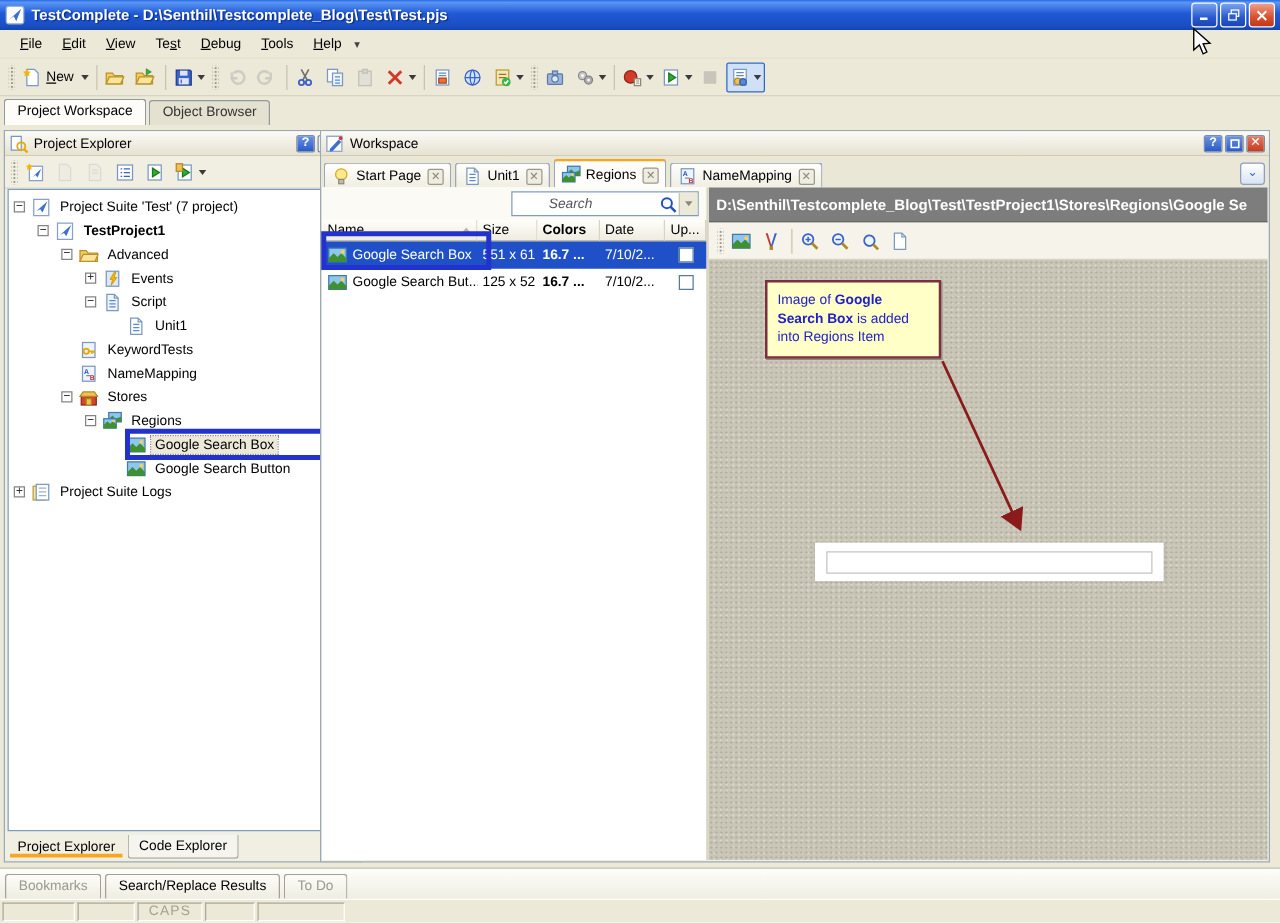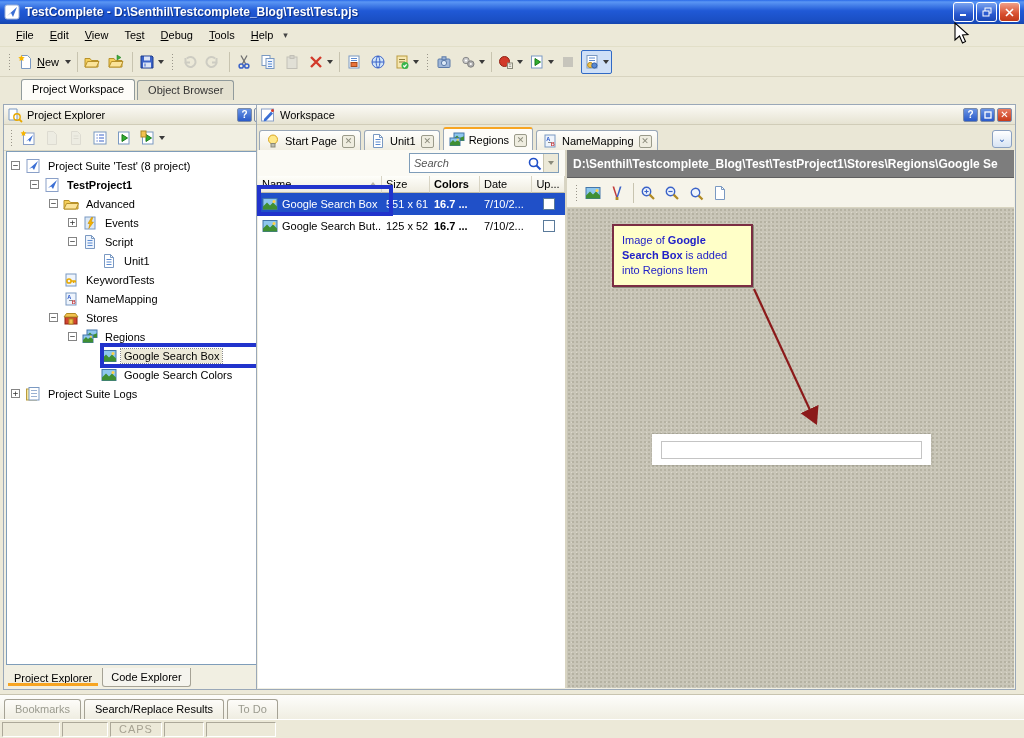--- a/index.html
+++ b/index.html
@@ -33,21 +33,21 @@
     padding:0 2px; border:1px solid transparent; border-radius:2px; }
   .tbtn.pressed { border-color:#316AC5; background:#cfe0f7; }
   .tbtn .lbl { margin:0 3px; }
   .tbtn.disabled { filter:grayscale(1) opacity(.45); }
   .dd { width:0; height:0; border-left:3px solid transparent; border-right:3px solid transparent;
     border-top:4px solid #3a3a3a; margin-left:3px; }
   .ic { width:16px; height:16px; display:inline-block; }
   .ic svg { width:16px; height:16px; display:block; }
 
   
-  .maintabs { position:absolute; top:77px; left:0; width:855px; height:23px; display:flex; align-items:flex-end; padding-left:21px; }
+  .maintabs { position:absolute; top:77px; left:0; width:855px; height:23px; display:flex; align-items:flex-end; padding-left:3px; }
   .mtab { padding:3px 10px 4px; border:1px solid #919B9C; border-bottom:none; border-radius:3px 3px 0 0;
     background:#E4E1D0; margin-right:2px; color:#333; }
   .mtab.active { background:#FDFCF8; font-weight:normal; color:#000; padding-bottom:5px; }
 
   
   .workarea { position:absolute; top:100px; left:0; width:1024px; height:594px; background:#ECE9D8; }
   .panel { position:absolute; border:1px solid #9AA8B8; background:#F1EFE2; }
   #pe-panel { left:3px; top:4px; width:287px; height:586px; }
   #ws-panel { left:256px; top:4px; width:760px; height:586px; }
 
@@ -89,21 +89,21 @@
   .dtab .ic { margin-right:4px; }
   .tab-x { width:13px; height:13px; margin-left:5px; border:1px solid #9a9a8a; background:#EFEDE0;
     color:#8a8a7a; font-size:9px; line-height:11px; text-align:center; border-radius:2px; }
   .tab-scroll { position:absolute; right:3px; bottom:3px; width:20px; height:18px; border:1px solid #8aa0c0;
     border-radius:3px; background:linear-gradient(#fff,#d8e4f4); color:#3a6ac0; font-size:10px; text-align:center; line-height:16px; }
 
   .ws-content { position:absolute; top:45px; left:1px; right:1px; bottom:1px; display:flex; background:#fff; }
   #regions-list { width:309px; position:relative; border-right:2px solid #D8D4C2; background:#fff; display:flex; flex-direction:column; }
   .searchrow { height:26px; display:flex; align-items:center; justify-content:flex-end; padding:0 6px; background:#FBFAF4; }
   .searchbox { width:150px; height:20px; border:1px solid #7F9DB9; background:#fff; display:flex; align-items:center; }
-  .searchbox input { flex:1; border:none; outline:none; font:italic 11px "Liberation Sans",sans-serif; color:#333; padding:0 4px; min-width:0; }
+  .searchbox input { flex:1; border:none; outline:none; font:italic 11px "Liberation Sans",sans-serif; color:#333; padding:0 4px; min-width:0;margin-left:25px; }
   .searchbox input::placeholder { font-style:italic; color:#555; }
   .searchbox .ic { width:14px; height:14px; }
   .sdd { width:15px; height:18px; margin-left:2px; background:#ECE9D8; border-left:1px solid #c8c4b0;
     display:flex; align-items:center; justify-content:center; }
   .sdd .dd { margin:0; border-top-color:#8a8a7a; }
 
   .lheader { display:flex; height:17px; }
   .hcell { background:linear-gradient(#FEFEFA,#EFECE0); border-right:1px solid #D8D4C4; border-bottom:1px solid #C0BCA8;
     padding:1px 4px; display:flex; align-items:center; }
   .sortasc { width:0; height:0; border-left:4px solid transparent; border-right:4px solid transparent;
@@ -462,21 +462,21 @@
         </div>
       <div id="tree">
           <div class="trow" style="padding-left: 4px;">
             <span class="texp">−</span>
             <span class="ic">
               <svg viewBox="0 0 16 16">
                 <rect x="2" y="1.5" width="12" height="13" fill="#fff" stroke="#8aa0c8"></rect>
                 <path d="M4 11 L13 3 L9 12 L7.2 9.4 Z" fill="#3b6fd4"></path>
               </svg>
             </span>
-            <span class="tlabel">Project Suite 'Test' (8 project)</span>
+            <span class="tlabel">Project Suite 'Test' (7 project)</span>
           </div>
           <div class="trow" style="padding-left: 23px;">
             <span class="texp">−</span>
             <span class="ic">
               <svg viewBox="0 0 16 16">
                 <rect x="2" y="1.5" width="12" height="13" fill="#fff" stroke="#8aa0c8"></rect>
                 <path d="M4 11 L13 3 L9 12 L7.2 9.4 Z" fill="#3b6fd4"></path>
               </svg>
             </span>
             <span class="tlabel bold">TestProject1</span>
@@ -584,21 +584,21 @@
           <div class="ann" style="left: 93px; top: 191px; width: 160px; height: 25px;"></div>
           <div class="trow" style="padding-left: 80px;">
             <span class="tspc"></span>
             <span class="ic">
               <svg viewBox="0 0 16 16">
                 <rect x="1" y="2.5" width="14" height="11" fill="#8EC7EE" stroke="#4477AA"></rect>
                 <path d="M1 10.5 l4 -4 3 3 3 -3 4 4 v3 H1 Z" fill="#3F8F33"></path>
                 <circle cx="12" cy="5.5" r="1.5" fill="#FFD24A"></circle>
               </svg>
             </span>
-            <span class="tlabel">Google Search Colors</span>
+            <span class="tlabel">Google Search Button</span>
           </div>
           <div class="trow" style="padding-left: 4px;">
             <span class="texp">+</span>
             <span class="ic">
               <svg viewBox="0 0 16 16">
                 <rect x="1.5" y="3" width="10" height="11" fill="#F6E69A" stroke="#B99B3E"></rect>
                 <rect x="4" y="1.5" width="10" height="12.5" fill="#fff" stroke="#7a99c2"></rect>
                 <path d="M6 4.5 h6 M6 7.5 h6 M6 10.5 h6" stroke="#9AB1D2"></path>
               </svg>
             </span>

